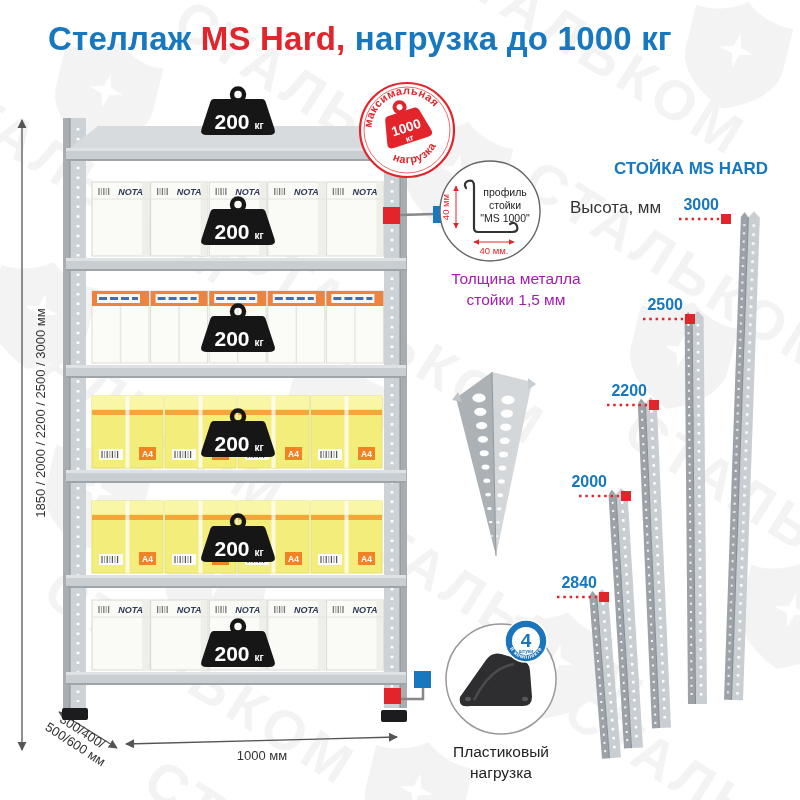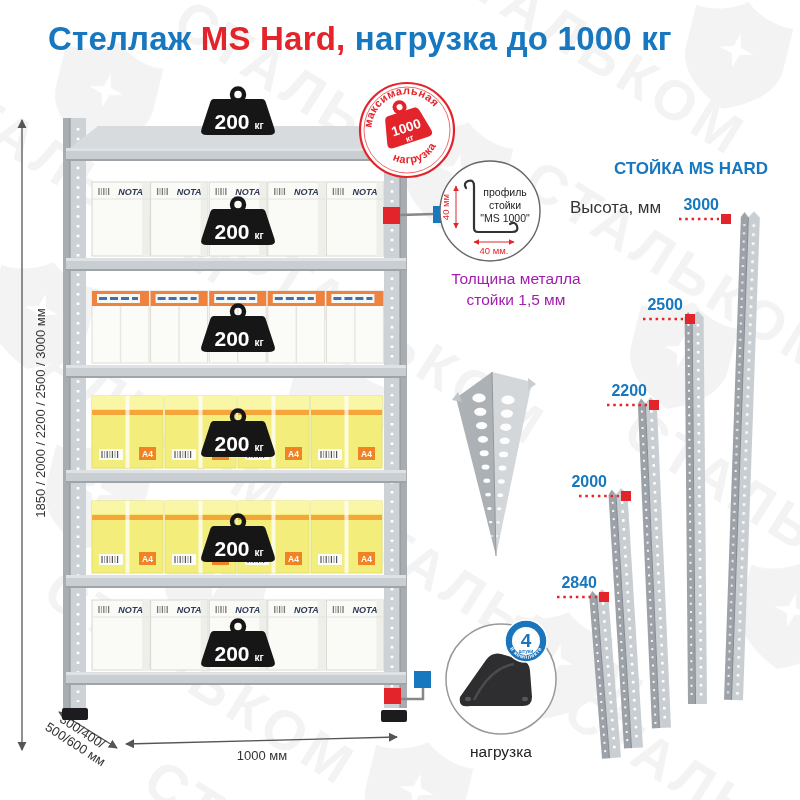--- a/index.html
+++ b/index.html
@@ -537,15 +537,16 @@
   <div class="h-label h-2200">2200</div>
   <div class="h-label h-2000">2000</div>
   <div class="h-label h-1850">2840</div>
 
   <div class="thickness">
     <div>Толщина металла</div>
     <div>стойки 1,5 мм</div>
   </div>
 
   <div class="foot-caption">
+    <div>Пластиковый</div>
     <div>нагрузка</div>
   </div>
 </div>
 
 </body></html>

